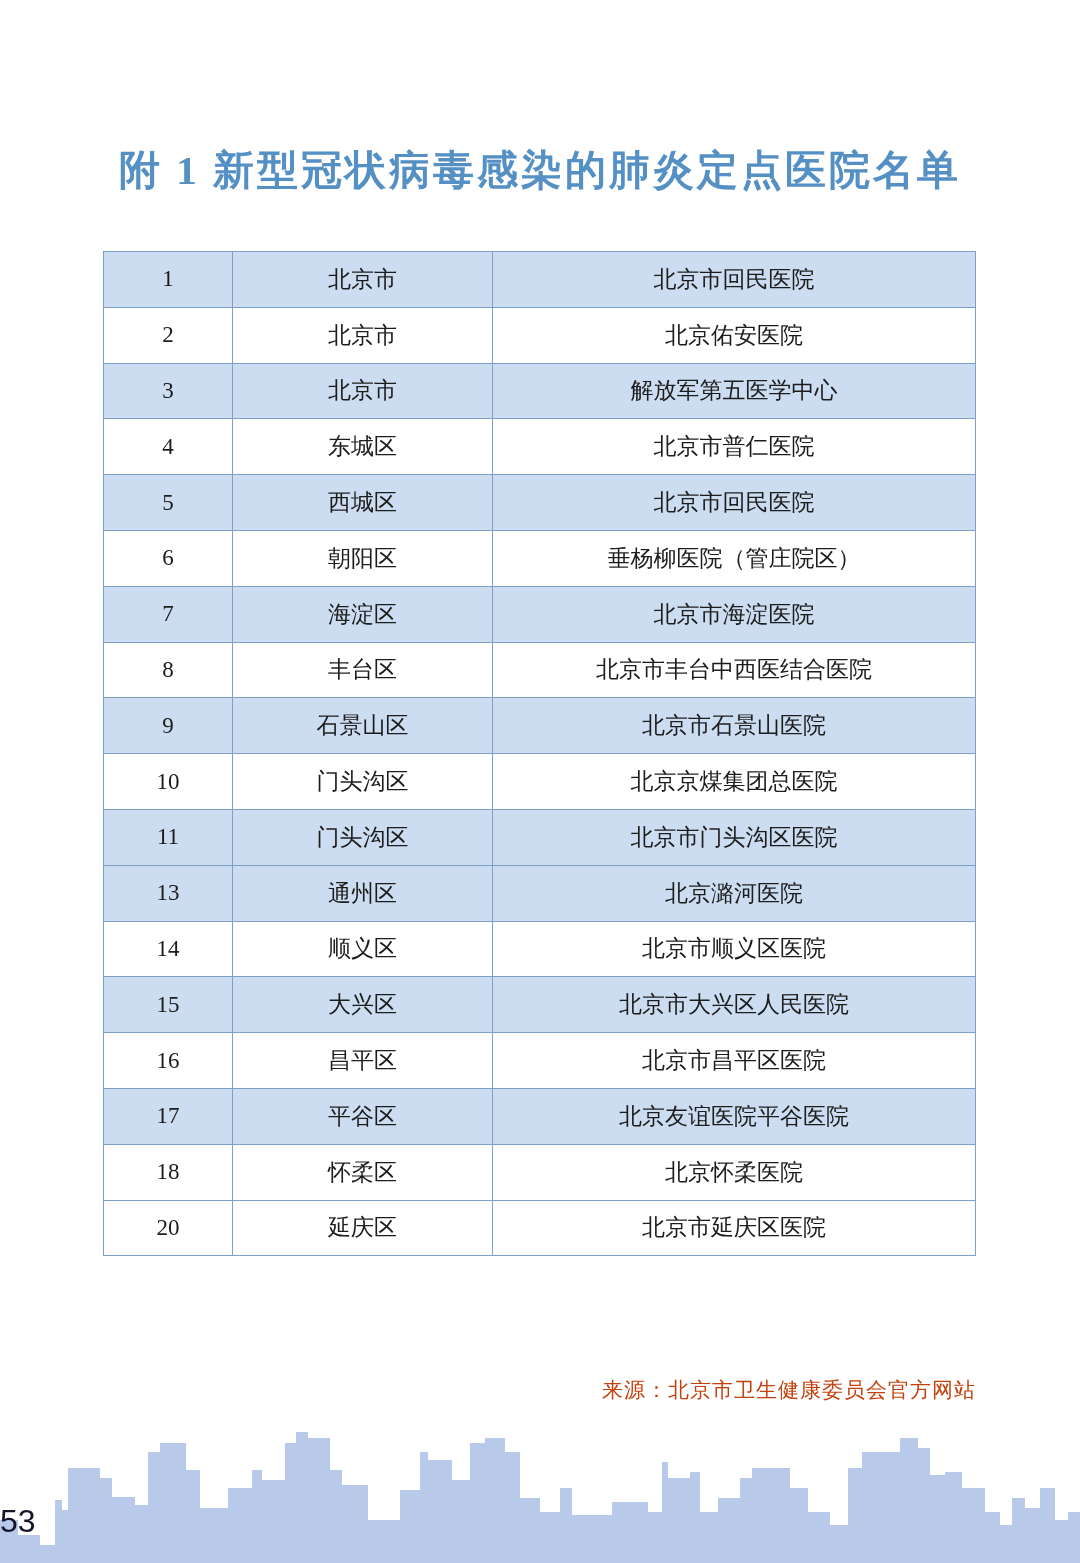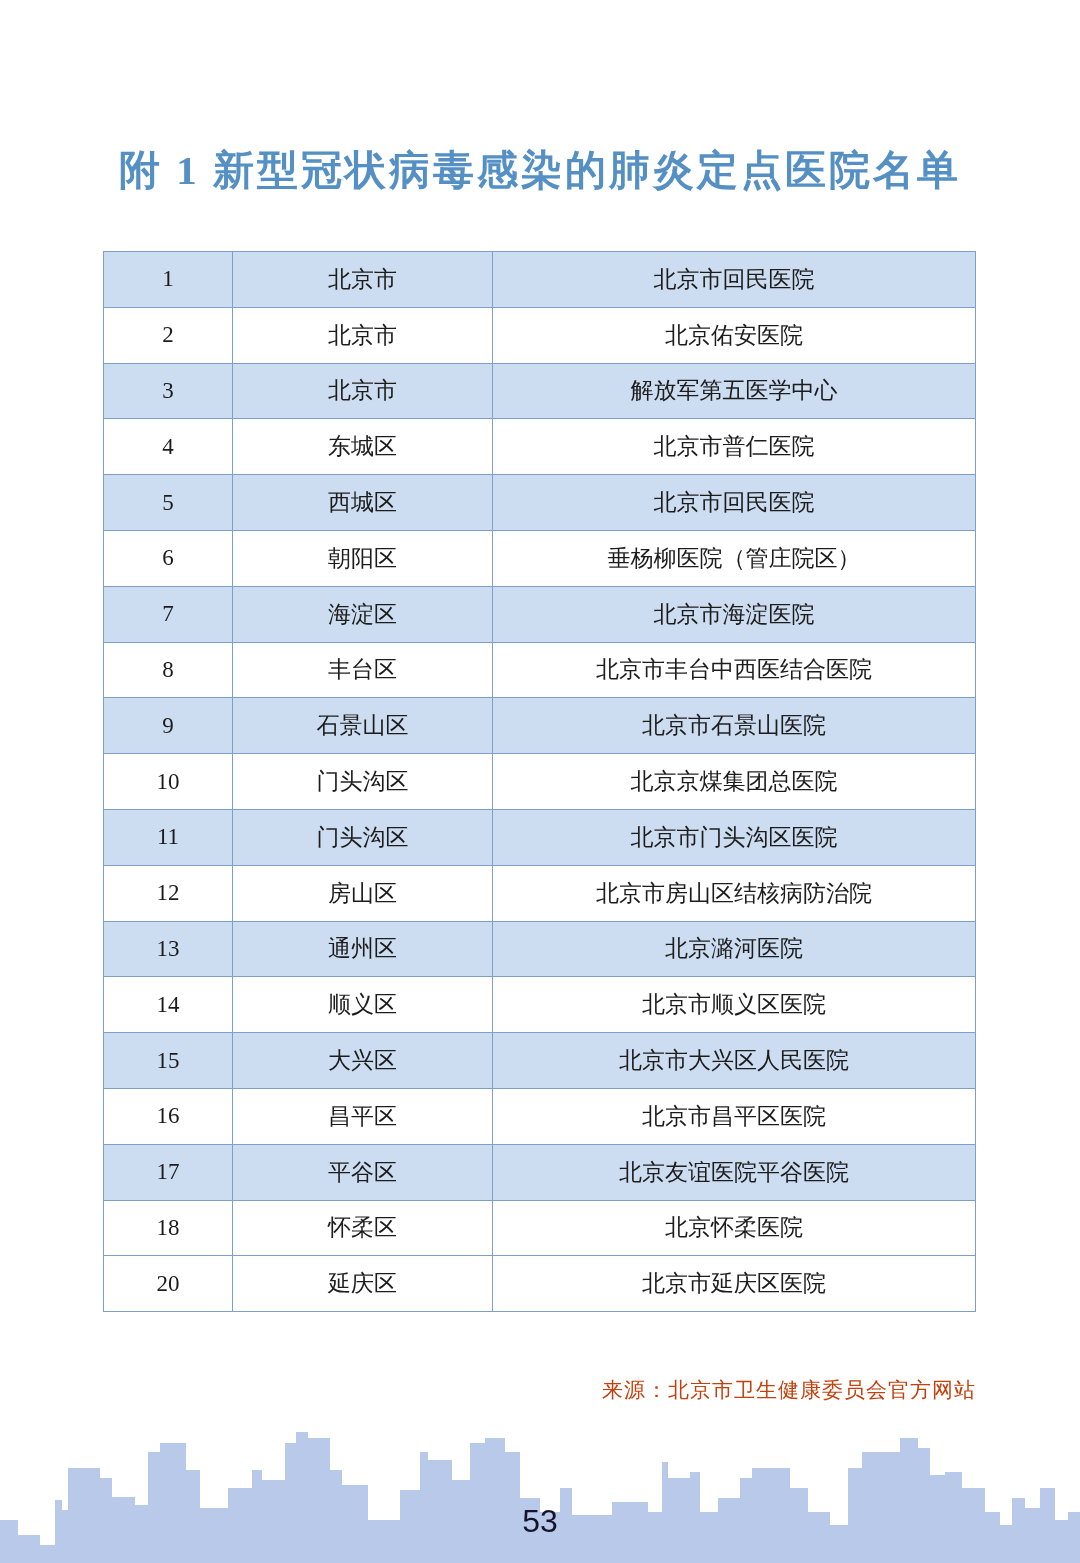--- a/index.html
+++ b/index.html
@@ -76,21 +76,20 @@
     height: 140px;
     display: block;
   }
 
   
   .page-number {
     position: absolute;
     top: 1503px;
     left: 0;
     width: 100%;
-    text-align: center;
     font-family: "Liberation Sans", "DejaVu Sans", sans-serif;
     font-size: 32px;
     color: #14142a;
     z-index: 2;
   }
 </style>
 </head>
 <body>
 
 <div class="doc-title">附 1  新型冠状病毒感染的肺炎定点医院名单</div>
@@ -150,25 +149,20 @@
         </tr>
         <tr class="row-even">
           <td>10</td>
           <td>门头沟区</td>
           <td>北京京煤集团总医院</td>
         </tr>
         <tr class="row-odd">
           <td>11</td>
           <td>门头沟区</td>
           <td>北京市门头沟区医院</td>
-        </tr>
-        <tr class="row-even">
-          <td>12</td>
-          <td>房山区</td>
-          <td>北京市房山区结核病防治院</td>
         </tr>
         <tr class="row-odd">
           <td>13</td>
           <td>通州区</td>
           <td>北京潞河医院</td>
         </tr>
         <tr class="row-even">
           <td>14</td>
           <td>顺义区</td>
           <td>北京市顺义区医院</td>

